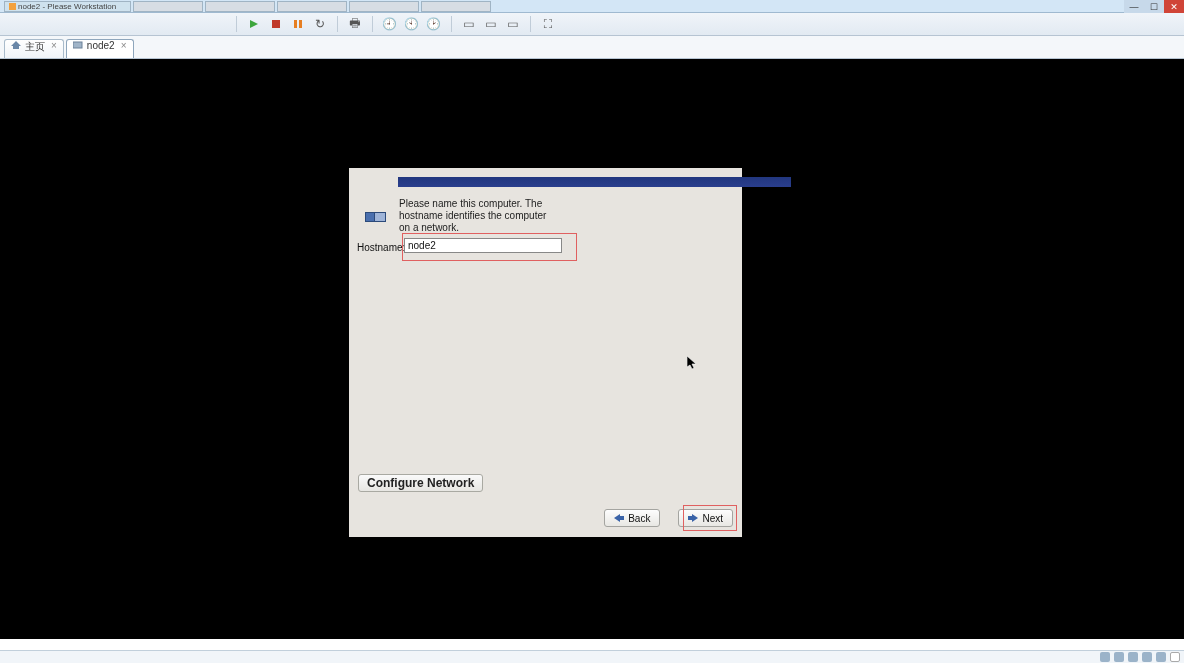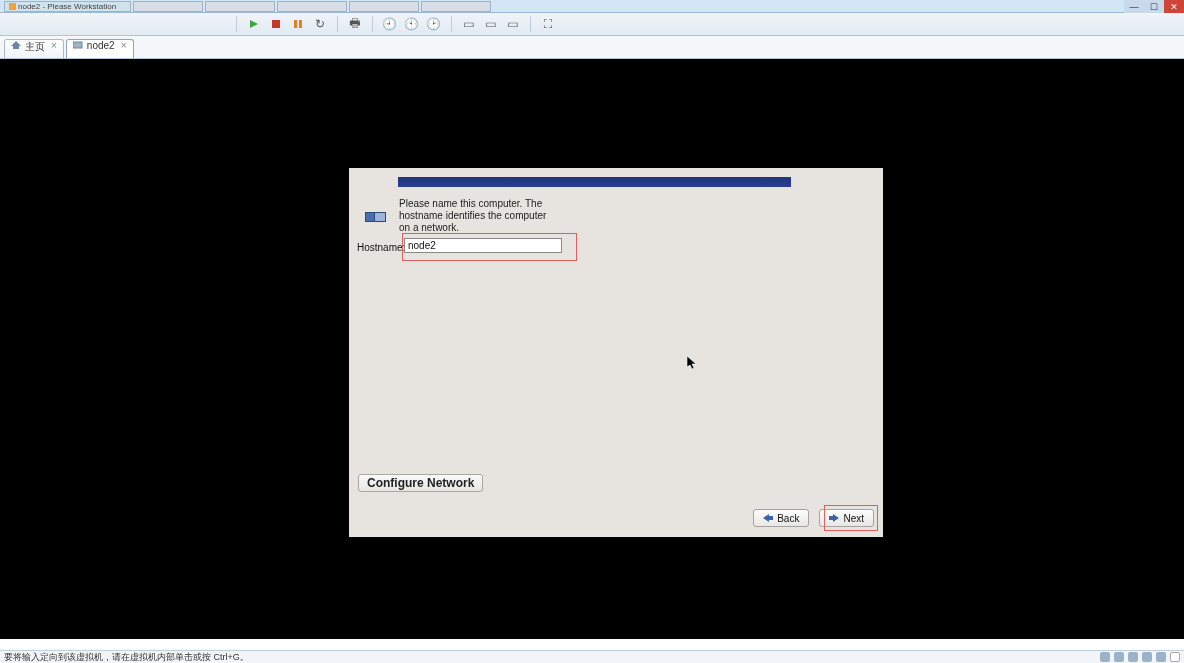--- a/index.html
+++ b/index.html
@@ -31,31 +31,31 @@
   .tabrow { height:23px; background:#f4f7fa; border-bottom:1px solid #b6c4d2; display:flex; align-items:flex-end; padding:2px 4px 0;}
   .doctab { height:19px; background:linear-gradient(#fff,#f0f4f8); border:1px solid #a9bbcb; border-bottom:none; border-radius:3px 3px 0 0; display:flex; align-items:flex-start; gap:4px; padding:0 6px; margin-right:2px; font-size:10px; color:#333;}
   .doctab .close-x { font-size:10px; color:#888; margin-left:2px;}
   .doctab .home-ico { width:10px; height:8px; display:inline-block;}
   .doctab.active { background:#fff; border-color:#8ea6bc;}
 
   
   .vmview { position:relative; width:100%; height:580px; background:#000; }
 
   
-  .installer { position:absolute; left:349px; top:109px; width:534px; height:369px; background:#e7e4df; color:#333;padding-left:25px;}
+  .installer { position:absolute; left:349px; top:109px; width:393px; height:369px; background:#e7e4df; color:#333;padding-left:25px;}
   .installer .banner { position:absolute; left:49px; top:9px; width:393px; height:10px; background:linear-gradient(#22377f,#2a3e8d);}
   .installer .comp-icon { position:absolute; left:16px; top:40px; width:24px; height:20px; }
   .installer .comp-icon .mon { width:12px; height:10px; background:#4a6fae; border:1px solid #2c4a7a; display:inline-block;}
   .installer .comp-icon .mon2 { margin-left:-3px; margin-top:4px; background:#9fb4d8;}
   .installer .msg { position:absolute; left:50px; top:30px; width:160px; font-size:10px; line-height:12px; color:#222;}
   .installer .hostlabel { position:absolute; left:8px; top:74px; font-size:10px; color:#111;}
   .installer .hostbox-hl { position:absolute; left:53px; top:65px; width:175px; height:28px; border:1px solid #e06060;}
   .installer .hostinput { position:absolute; left:55px; top:70px; width:158px; height:15px; background:#fff; border:1px solid #888; font-size:10px; padding:1px 3px; color:#111;}
   .installer .cfgnet { position:absolute; left:9px; bottom:45px; height:18px; background:linear-gradient(#fafafa,#e7e6e2); border:1px solid #a9a9a2; border-radius:3px; font-size:12px; padding:0 8px; color:#222; display:flex; align-items:center;font-weight:bold;}
-  .installer .nav { position:absolute; bottom:10px; right:9px; display:flex; gap:10px;}
+  .installer .nav { position:absolute; bottom:10px; right:9px; display:flex; gap:18px;}
   .installer .btn { height:18px; background:linear-gradient(#fdfdfd,#e8e7e3); border:1px solid #a4a4a0; border-radius:3px; font-size:10px; padding:0 9px; display:flex; align-items:center; gap:4px; color:#111;}
   .installer .next-hl { position:absolute; bottom:6px; right:5px; width:54px; height:26px; border:1px solid #e06060; pointer-events:none;}
   .arrow-l svg,.arrow-r svg{display:block}
 
   
   .cursor { position:absolute; left:687px; top:297px; width:10px; height:14px;}
   .cursor svg{display:block}
 
   
   .status { position:absolute; bottom:0; left:0; width:100%; height:13px; background:#f1f5f9; border-top:1px solid #c1cfdb; font-size:9px; color:#333; display:flex; align-items:center; padding:0 4px;}
@@ -180,21 +180,20 @@
   </div>
 
   <div class="cursor">
     <svg width="10" height="14">
         <polygon points="0,0 0,11 3,9 5,13 7,12 5,8 9,8" fill="#000" stroke="#fff" stroke-width="0.6"></polygon>
       </svg>
   </div>
 </div>
 
 <div class="status">
-  <span>要将输入定向到该虚拟机，请在虚拟机内部单击或按 Ctrl+G。</span>
   <div class="tray">
     <div class="ti"></div>
     <div class="ti"></div>
     <div class="ti"></div>
     <div class="ti"></div>
     <div class="ti"></div>
     <div class="ti" style="background:#fff;border:1px solid #aaa"></div>
   </div>
 </div>
 

